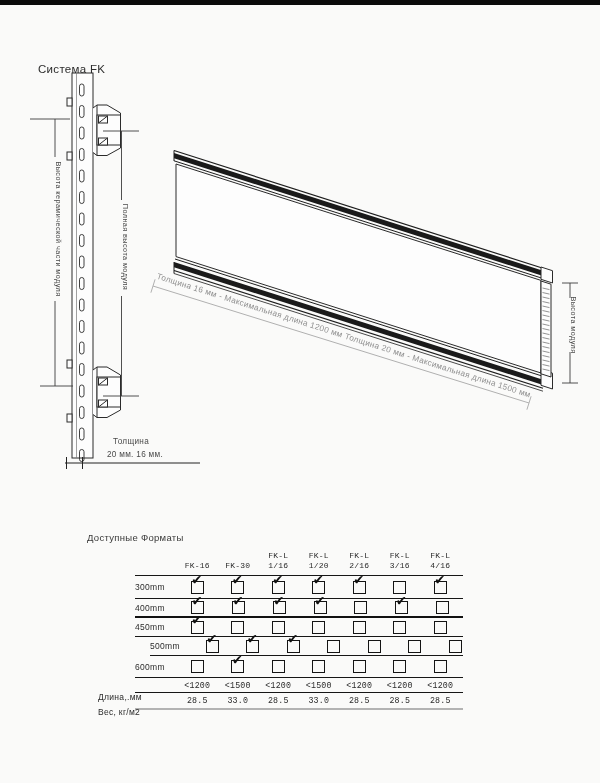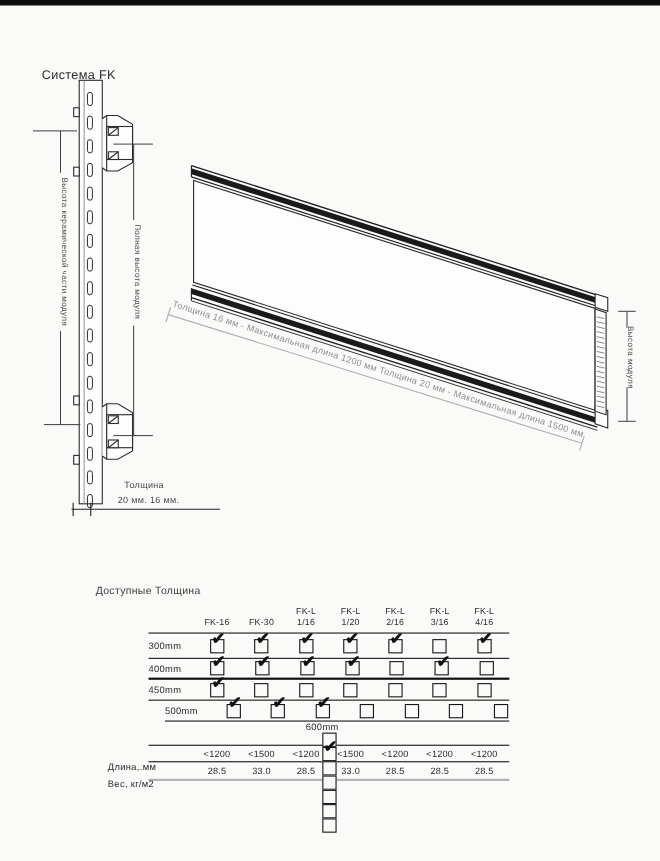--- a/index.html
+++ b/index.html
@@ -10,21 +10,21 @@
     color:#333;
   }
   .topbar{position:absolute;left:0;top:0;width:600px;height:5px;background:#0b0b0b;}
   .page-title{position:absolute;left:38px;top:27px;font-size:11.5px;color:#2d2d2d;letter-spacing:.3px;margin-top:36px;}
   svg.diagram{position:absolute;left:0;top:0;}
   .table-title{position:absolute;left:87px;top:532px;font-size:9.5px;color:#3a3a3a;letter-spacing:.3px;}
   .ftable{position:absolute;left:135px;top:546px;width:328px;}
   .frow{display:flex;align-items:center;box-sizing:border-box;}
   .flabel{width:42px;flex:0 0 auto;font-size:8.5px;color:#2b2b2b;letter-spacing:.3px;}
   .flabel.wide{width:79px;margin-left:-37px;margin-top:23px;}
-  .fcell{width:40.5px;flex:0 0 auto;display:flex;justify-content:center;align-items:center;}
+  .fcell{width:40.5px;flex:0 0 auto;display:flex;justify-content:center;align-items:center;font-family:Liberation Mono, monospace;}
   .fhead{font-size:8px;line-height:9.5px;color:#2b2b2b;flex-direction:column;justify-content:flex-end;align-items:center;height:100%;padding-bottom:5px;box-sizing:border-box;letter-spacing:.2px;}
   .fval{font-size:8.3px;color:#2b2b2b;letter-spacing:.2px;}
   .cb{width:11px;height:11px;border:1.7px solid #141414;position:relative;background:#fafaf9;}
   .cb .mark{position:absolute;left:.5px;top:-8.5px;font-size:15px;font-weight:bold;color:#101010;line-height:1;}
 </style>
 </head>
 <body>
 
 <div class="topbar"></div>
 
@@ -157,21 +157,21 @@
 
   <g stroke="#3c3c3c" stroke-width="0.9">
     <line x1="562" y1="283" x2="578" y2="283"></line>
     <line x1="562" y1="383" x2="578" y2="383"></line>
     <line x1="570" y1="283" x2="570" y2="298"></line>
     <line x1="570" y1="352" x2="570" y2="383"></line>
   </g>
   <text transform="rotate(90 570.5 325)" x="570.5" y="325" text-anchor="middle" font-size="7.3" letter-spacing="0.4" fill="#4a4a4a">Высота модуля</text>
 </svg>
 
-<div class="table-title">Доступные Толщина</div>
+<div class="table-title">Доступные Форматы</div>
 <div class="ftable">
     <div class="frow" style="height: 30px; border-bottom: 1.2px solid rgb(22, 22, 22);">
       <div class="flabel"></div>
       <div class="fcell fhead" style="display: flex;">
         <span></span>
         <span>FK-16</span>
       </div>
       <div class="fcell fhead" style="display: flex;">
         <span></span>
         <span>FK-30</span>
@@ -316,21 +316,21 @@
       <div class="fcell ">
         <span class="cb"></span>
       </div>
       <div class="fcell ">
         <span class="cb"></span>
       </div>
       <div class="fcell ">
         <span class="cb"></span>
       </div>
     </div>
-    <div class="frow" style="height: 22px; border-bottom: 1.4px solid rgb(22, 22, 22); flex-direction: column;">
+    <div class="frow" style="height: 22px; border-bottom: 1.4px solid rgb(22, 22, 22);">
       <div class="flabel">600mm</div>
       <div class="fcell ">
         <span class="cb"></span>
       </div>
       <div class="fcell ">
         <span class="cb">
           <span class="mark">✔</span>
         </span>
       </div>
       <div class="fcell ">

